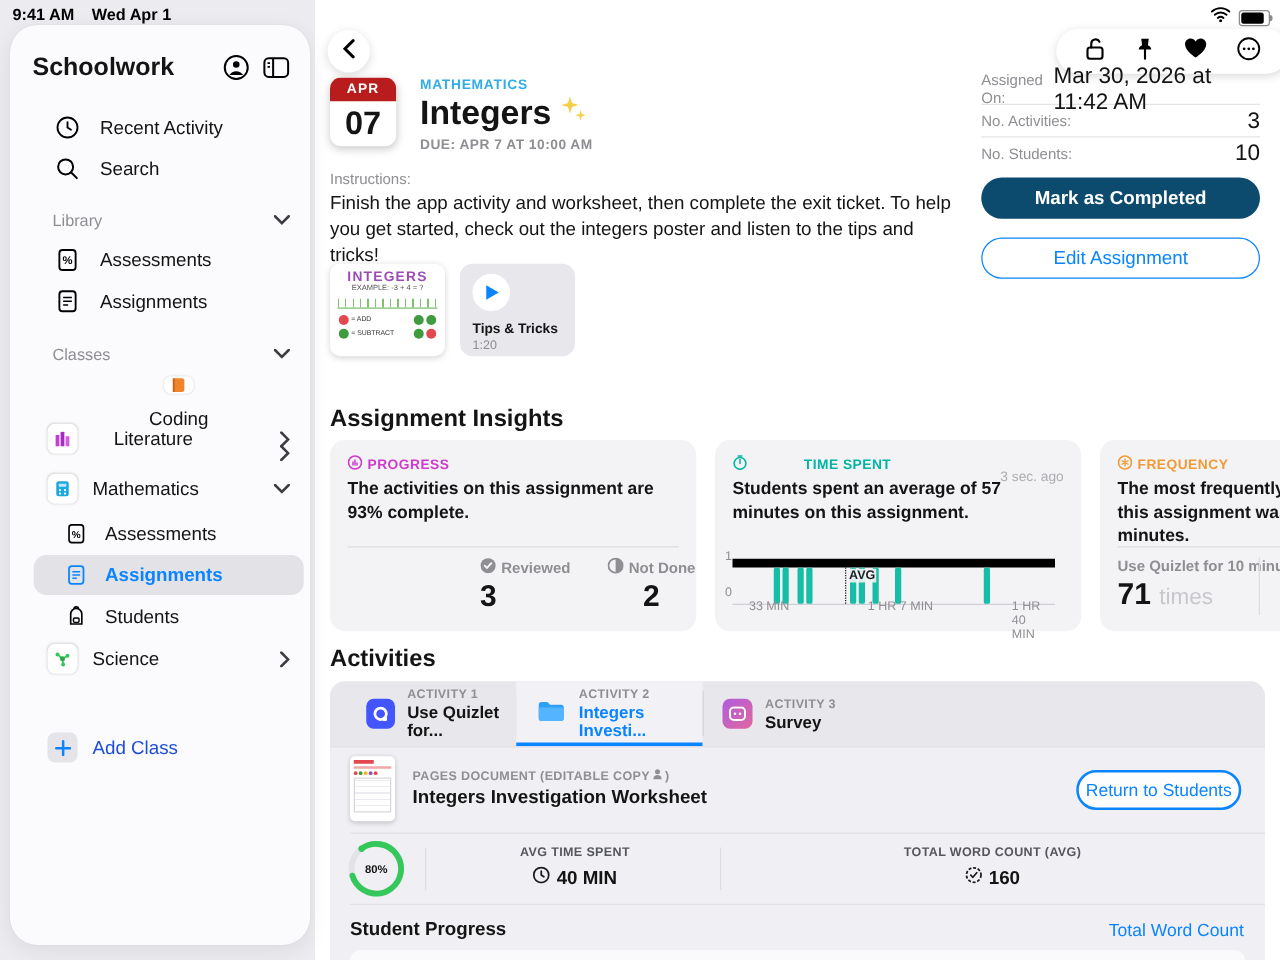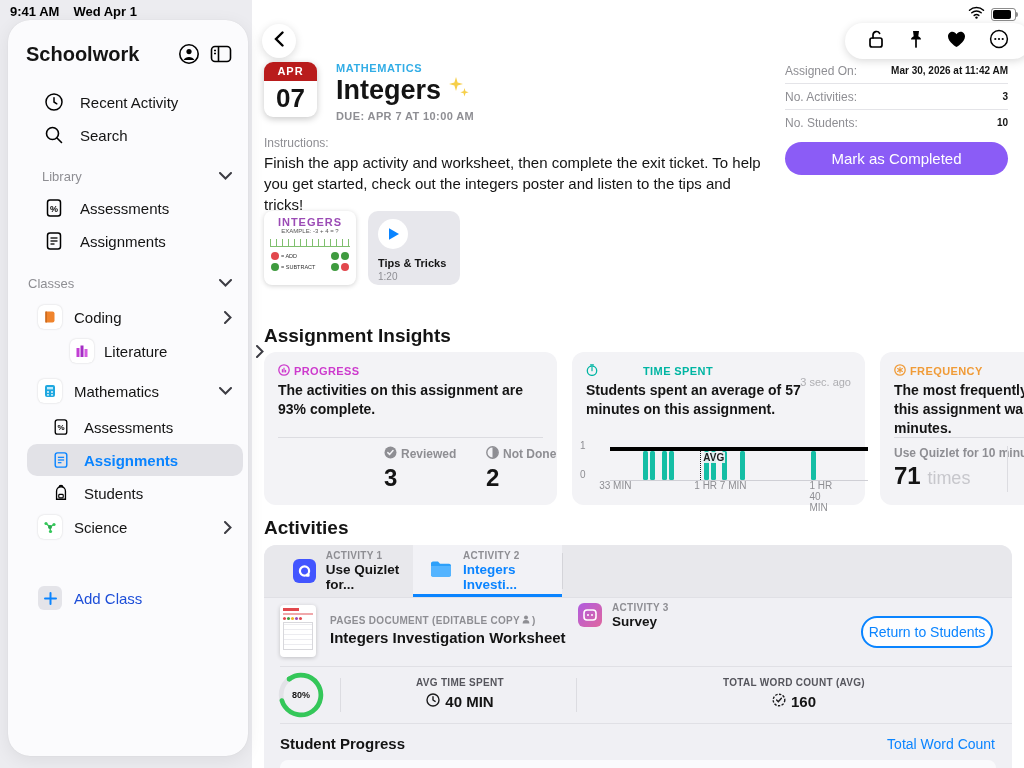--- a/index.html
+++ b/index.html
@@ -30,24 +30,24 @@
   .calbadge{left:264px;top:62px;width:53px;height:55px;border-radius:9px;background:#fff;overflow:hidden;
             box-shadow:0 2px 7px rgba(0,0,0,.22);text-align:center;}
   .calbadge .mo{background:#b91c1c;color:#fff;font-size:11px;font-weight:bold;letter-spacing:1px;height:19px;line-height:19px;}
   .calbadge .dy{font-size:26px;font-weight:bold;line-height:34px;}
   .subject{left:336px;top:62px;font-size:11px;font-weight:bold;letter-spacing:.6px;color:#32ade6;}
   .title{left:336px;top:75px;font-size:27px;font-weight:bold;display:flex;align-items:center;gap:6px;}
   .due{left:336px;top:110px;font-size:11px;font-weight:bold;letter-spacing:.4px;color:#8e8e93;}
   .meta{left:785px;width:223px;height:25px;display:flex;align-items:center;justify-content:space-between;
         border-bottom:1px solid #e4e4e8;font-size:12px;}
   .meta .l{color:#8e8e93;}
-  .meta .v{font-weight:bold;font-size:10px;}
+  .meta .v{font-weight:normal;font-size:18px;}
   .btn{left:785px;width:223px;height:33px;border-radius:17px;display:flex;align-items:center;justify-content:center;
        font-size:15px;box-sizing:border-box;}
-  .btn.solid{background:#8b5cf6;color:#fff;}
+  .btn.solid{background:#0c4a6e;color:#fff;font-weight:bold;}
   .btn.outline{background:#fff;color:#0a84ff;border:1.5px solid #0a84ff;}
   .instr-label{left:264px;top:136px;font-size:12px;color:#8e8e93;}
   .instr-text{left:264px;top:152px;width:505px;font-size:15px;line-height:21px;}
   .thumb-poster{left:264px;top:211px;width:92px;height:74px;border-radius:8px;background:#fff;
                 box-shadow:0 1px 5px rgba(0,0,0,.18);overflow:hidden;text-align:center;}
   .thumb-audio{left:368px;top:211px;width:92px;height:74px;border-radius:10px;background:#e7e7ec;padding:8px 10px;box-sizing:border-box;}
   .playcirc{width:30px;height:30px;border-radius:50%;background:#fff;display:flex;align-items:center;justify-content:center;}
   .h2{font-size:19px;font-weight:bold;}
   .card{top:352px;width:293px;height:153px;background:#f3f3f6;border-radius:12px;box-sizing:border-box;}
   .tag{position:absolute;left:14px;top:12px;font-size:11px;font-weight:bold;letter-spacing:.4px;display:flex;align-items:center;gap:4px;}
@@ -154,43 +154,43 @@
           <svg width="18" height="20" viewBox="0 0 18 20">
             <rect x="2.5" y="2" width="13" height="16" rx="2.5" fill="none" stroke="#000" stroke-width="1.5"></rect>
             <line x1="5.5" y1="7" x2="12.5" y2="7" stroke="#000" stroke-width="1.3"></line>
             <line x1="5.5" y1="10" x2="12.5" y2="10" stroke="#000" stroke-width="1.3"></line>
             <line x1="5.5" y1="13" x2="9.5" y2="13" stroke="#000" stroke-width="1.3"></line>
           </svg>
         </span>
       <span>Assignments</span>
     </div>
 
-    <div class="srow sheader" style="top:247px;padding-left:20px;box-sizing:border-box;">
+    <div class="srow sheader" style="top:247px;padding-left:34px;box-sizing:border-box;">
       <span>Classes</span>
       <span class="chev">
           <svg width="13" height="8" viewBox="0 0 13 8">
             <path d="M1 1l5.5 5.5L12 1" fill="none" stroke="#3c3c43" stroke-width="2" stroke-linecap="round"></path>
           </svg>
         </span>
     </div>
-    <div class="srow" style="top:281px;padding-left:30px;box-sizing:border-box;gap:12px;">
+    <div class="srow" style="top:281px;padding-left:30px;box-sizing:border-box;gap:12px;flex-direction:column;">
       <span class="tile">
           <svg width="14" height="14" viewBox="0 0 14 14">
             <path d="M3 1.5h6.5a2 2 0 0 1 2 2v7a2 2 0 0 1-2 2H3z" fill="#f0842c"></path>
             <path d="M3 1.5v11" stroke="#c96516" stroke-width="1.6"></path>
           </svg>
         </span>
       <span>Coding</span>
       <span class="chev">
           <svg width="8" height="13" viewBox="0 0 8 13">
             <path d="M1 1l5.5 5.5L1 12" fill="none" stroke="#3c3c43" stroke-width="2" stroke-linecap="round"></path>
           </svg>
         </span>
     </div>
-    <div class="srow" style="top:315px;padding-left:30px;box-sizing:border-box;gap:10px;margin-left:32px;">
+    <div class="srow" style="top:315px;padding-left:30px;box-sizing:border-box;gap:29px;">
       <span class="tile">
           <svg width="14" height="14" viewBox="0 0 14 14">
             <rect x="1.5" y="4" width="3" height="9" fill="#c23fd4"></rect>
             <rect x="5.5" y="1.5" width="3" height="11.5" fill="#a42cc4"></rect>
             <rect x="9.5" y="5" width="3" height="8" fill="#d45ae0"></rect>
           </svg>
         </span>
       <span>Literature</span>
       <span class="chev">
           <svg width="8" height="13" viewBox="0 0 8 13">
@@ -322,20 +322,21 @@
   </div>
   <div class="abs meta" style="top:84px;">
     <span class="l">No. Activities:</span>
     <span class="v">3</span>
   </div>
   <div class="abs meta" style="top:110px;border-bottom:none;">
     <span class="l">No. Students:</span>
     <span class="v">10</span>
   </div>
   <div class="abs btn solid" style="top:142px;">Mark as Completed</div>
+  <div class="abs btn outline" style="top:190px;">Edit Assignment</div>
 
   <div class="abs instr-label">Instructions:</div>
   <div class="abs instr-text">Finish the app activity and worksheet, then complete the exit ticket. To help you get started, check out the integers poster and listen to the tips and tricks!</div>
 
   <div class="abs thumb-poster">
     <div style="font-size:11px;font-weight:bold;letter-spacing:1px;color:#9b4bb5;margin-top:5px;">INTEGERS</div>
     <div style="font-size:6px;color:#555;">EXAMPLE: -3 + 4 = ?</div>
     <div style="margin:5px 6px 0;height:7px;border-bottom:1.5px solid #7fbf6e;background:repeating-linear-gradient(90deg,#7fbf6e 0 1px,transparent 1px 6px);"></div>
     <div style="display:flex;justify-content:space-between;padding:5px 7px 0;align-items:center;">
       <span style="display:flex;align-items:center;gap:2px;">
@@ -386,21 +387,21 @@
       <div class="statlabel">
           <span><svg width="13" height="13" viewBox="0 0 13 13">
               <circle cx="6.5" cy="6.5" r="6" fill="#8e8e93"></circle>
               <path d="M3.8 6.6l1.8 1.8 3.4-3.8" fill="none" stroke="#f3f3f6" stroke-width="1.5" stroke-linecap="round"></path>
             </svg></span>
           <span>Reviewed</span>
         </div>
       <div class="statnum">3</div>
     </div>
 
-    <div class="abs" style="left:222px;top:94px;">
+    <div class="abs" style="left:222px;top:94px;text-align:center;">
       <div class="statlabel">
           <span><svg width="13" height="13" viewBox="0 0 13 13">
               <circle cx="6.5" cy="6.5" r="5.7" fill="none" stroke="#8e8e93" stroke-width="1.4"></circle>
               <path d="M6.5 1a5.5 5.5 0 0 1 0 11z" fill="#8e8e93"></path>
             </svg></span>
           <span>Not Done</span>
         </div>
       <div class="statnum">2</div>
     </div>
   </div>
@@ -411,21 +412,21 @@
             <circle cx="6" cy="6.7" r="4.7" fill="none" stroke="#00b5a3" stroke-width="1.3"></circle>
             <line x1="6" y1="6.7" x2="6" y2="3.6" stroke="#00b5a3" stroke-width="1.2" stroke-linecap="round"></line>
             <line x1="4.6" y1="0.8" x2="7.4" y2="0.8" stroke="#00b5a3" stroke-width="1.3" stroke-linecap="round"></line>
           </svg></span>
       <span>TIME SPENT</span>
     </div>
     <div class="abs" style="right:14px;top:24px;font-size:11px;color:#aeaeb2;">3 sec. ago</div>
     <div class="cardtext">Students spent an average of 57 minutes on this assignment.</div>
     <div class="abs" style="left:8px;top:88px;font-size:10px;color:#8e8e93;">1</div>
     <div class="abs" style="left:8px;top:117px;font-size:10px;color:#8e8e93;">0</div>
-    <div class="abs" style="left:38px;top:95px;width:258px;height:29px;border-top:4px solid #000000;border-bottom:1px solid #cfcfd5;" id="tplot">
+    <div class="abs" style="left:14px;top:95px;width:258px;height:29px;border-top:7px solid #000000;border-bottom:1px solid #cfcfd5;" id="tplot">
         <div class="tbar" style="left: 12.7%; background: rgb(21, 190, 165);"></div>
         <div class="tbar" style="left: 15.4%; background: rgb(21, 190, 165);"></div>
         <div class="tbar" style="left: 20%; background: rgb(21, 190, 165);"></div>
         <div class="tbar" style="left: 22.7%; background: rgb(21, 190, 165);"></div>
         <div class="tbar" style="left: 36.5%; background: rgb(21, 190, 165);"></div>
         <div class="tbar" style="left: 39.2%; background: rgb(21, 190, 165);"></div>
         <div class="tbar" style="left: 43.5%; background: rgb(21, 190, 165);"></div>
         <div class="tbar" style="left: 50.4%; background: rgb(21, 190, 165);"></div>
         <div class="tbar" style="left: 78.1%; background: rgb(21, 190, 165);"></div>
         <div style="position: absolute; top: 0px; bottom: 0px; border-left: 1.5px dotted rgb(28, 28, 30); left: 35%;"></div>
@@ -480,21 +481,21 @@
               <path d="M2 4.5c0-1.1.9-2 2-2h5l2 2.2h9c1.1 0 2 .9 2 2v9c0 1.1-.9 2-2 2H4c-1.1 0-2-.9-2-2z" fill="#2da0fa"></path>
               <path d="M2 7h20v8.7c0 1.1-.9 2-2 2H4c-1.1 0-2-.9-2-2z" fill="#54b4ff"></path>
             </svg></span>
         <span>
             <div class="kick">ACTIVITY 2</div>
         <div class="tt" style="color:#0a84ff;">Integers Investi...</div>
           </span>
       </div>
       <div class="abs" style="left:149px;top:49px;width:149px;height:3px;background:#0a84ff;"></div>
       <div class="vdiv" style="left:298px;top:8px;height:36px;background:#d4d4d9;"></div>
-      <div class="tab" style="left:298px;width:149px;margin-top:44px;">
+      <div class="tab" style="left:298px;width:149px;">
         <span class="tabicon" style="background:linear-gradient(135deg,#b05ce0,#e0679e);">
             <svg width="14" height="12" viewBox="0 0 14 12">
               <rect x="1" y="1" width="12" height="10" rx="3" fill="none" stroke="#fff" stroke-width="1.6"></rect>
               <circle cx="5" cy="6" r="1" fill="#fff"></circle>
               <circle cx="9" cy="6" r="1" fill="#fff"></circle>
             </svg>
           </span>
         <span>
             <div class="kick">ACTIVITY 3</div>
         <div class="tt">Survey</div>

